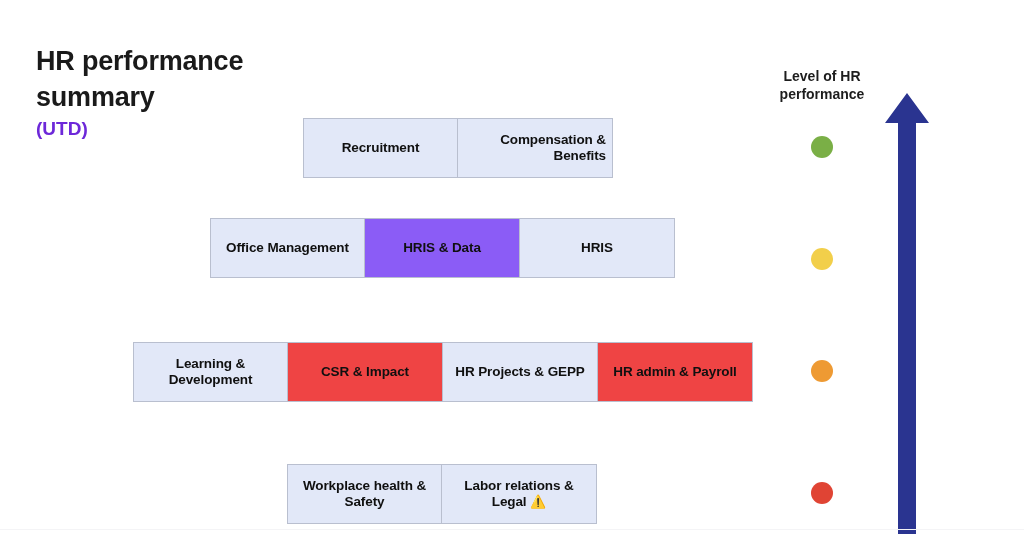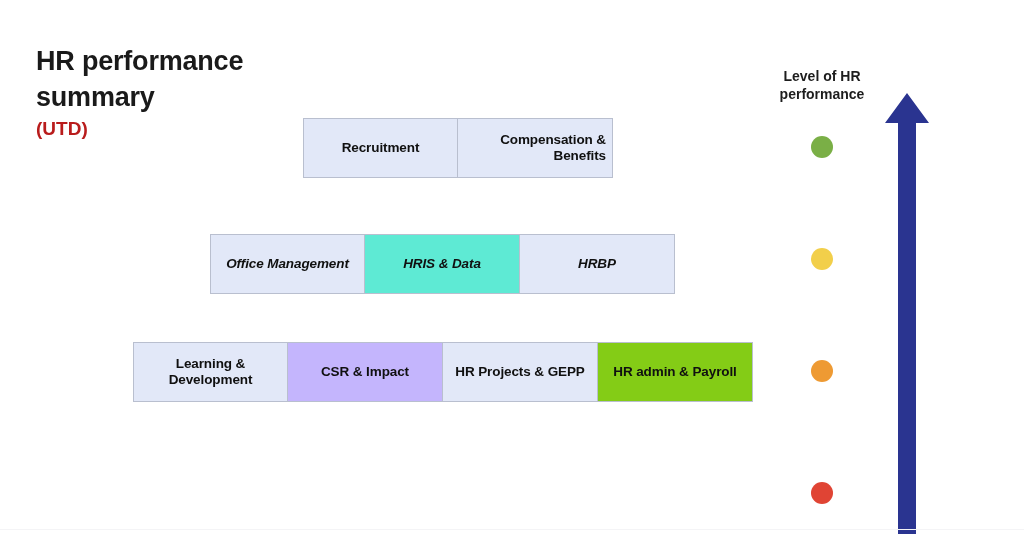--- a/index.html
+++ b/index.html
@@ -31,21 +31,21 @@
   #title-main {
     font-size: 27px;
     font-weight: bold;
     color: #1a1a1a;
     line-height: 1.32;
     letter-spacing: -0.2px;
   }
   #title-sub {
     font-size: 19px;
     font-weight: bold;
-    color: #b91c1c;
+    color: #6d28d9;
     line-height: 1.25;
     margin-top: 2px;
   }
 
   
   .tier-row {
     position: absolute;
     display: flex;
     height: 60px;
   }
@@ -70,21 +70,21 @@
     color: #101010;
     line-height: 1.22;
     letter-spacing: -0.1px;
   }
   .warn-glyph {
     font-size: 13px;
     line-height: 1;
   }
 
   #tier-row-1 { left: 287px; top: 82px; padding-left: 16px; }
-  #tier-row-2 { left: 210px; top: 198px; font-style: italic; }
+  #tier-row-2 { left: 210px; top: 182px; }
   #tier-row-3 { left: 133px; top: 306px; }
   #tier-row-4 { left: 287px; top: 428px; }
 
   
   #legend-title {
     position: absolute;
     left: 762px;
     top: 31px;
     width: 120px;
     text-align: center;
@@ -142,43 +142,51 @@
     </div>
     <div class="tier-box" style="background: rgb(226, 232, 248); border-color: rgb(185, 191, 207); text-align: right;">
       <span class="tier-label">Compensation &amp; Benefits</span>
     </div>
   </div>
 
   <div class="tier-row" id="tier-row-2">
     <div class="tier-box" style="background: rgb(226, 232, 248); border-color: rgb(185, 191, 207);">
       <span class="tier-label">Office Management</span>
     </div>
-    <div class="tier-box" style="background: #5eead4; border-color: rgb(185, 191, 207);">
+    <div class="tier-box" style="background: #8b5cf6; border-color: rgb(185, 191, 207);">
       <span class="tier-label">HRIS &amp; Data</span>
     </div>
     <div class="tier-box" style="background: rgb(226, 232, 248); border-color: rgb(185, 191, 207);">
-      <span class="tier-label">HRBP</span>
+      <span class="tier-label">HRIS</span>
     </div>
   </div>
 
   <div class="tier-row" id="tier-row-3">
     <div class="tier-box" style="background: rgb(226, 232, 248); border-color: rgb(185, 191, 207); justify-content: center;">
       <span class="tier-label">Learning &amp; Development</span>
     </div>
-    <div class="tier-box" style="background: #c4b5fd; border-color: rgb(185, 191, 207); align-items: center;">
+    <div class="tier-box" style="background: #ef4444; border-color: rgb(185, 191, 207); align-items: center;">
       <span class="tier-label">CSR &amp; Impact</span>
     </div>
     <div class="tier-box" style="background: rgb(226, 232, 248); border-color: rgb(185, 191, 207); justify-content: center;">
       <span class="tier-label">HR Projects &amp; GEPP</span>
     </div>
-    <div class="tier-box" style="background: #84cc16; border-color: rgb(185, 191, 207);">
+    <div class="tier-box" style="background: #ef4444; border-color: rgb(185, 191, 207);">
       <span class="tier-label">HR admin &amp; Payroll</span>
     </div>
   </div>
 
+  <div class="tier-row" id="tier-row-4">
+    <div class="tier-box" style="background: rgb(226, 232, 248); border-color: rgb(185, 191, 207);">
+      <span class="tier-label">Workplace health &amp; Safety</span>
+    </div>
+    <div class="tier-box" style="background: rgb(226, 232, 248); border-color: rgb(185, 191, 207);">
+      <span class="tier-label"><span>Labor relations &amp; Legal</span> <span class="warn-glyph">⚠️</span></span>
+    </div>
+  </div>
 
   <div id="legend-title">Level of HR performance</div>
 
   <div class="level-dot" id="level-dot-0" style="background: rgb(122, 175, 70);"></div>
   <div class="level-dot" id="level-dot-1" style="background: rgb(242, 207, 74);"></div>
   <div class="level-dot" id="level-dot-2" style="background: rgb(238, 154, 51);"></div>
   <div class="level-dot" id="level-dot-3" style="background: rgb(224, 68, 52);"></div>
 
   <div id="performance-arrow">
     <svg width="46" height="460" viewBox="0 0 46 460" xmlns="http://www.w3.org/2000/svg" aria-hidden="true">

